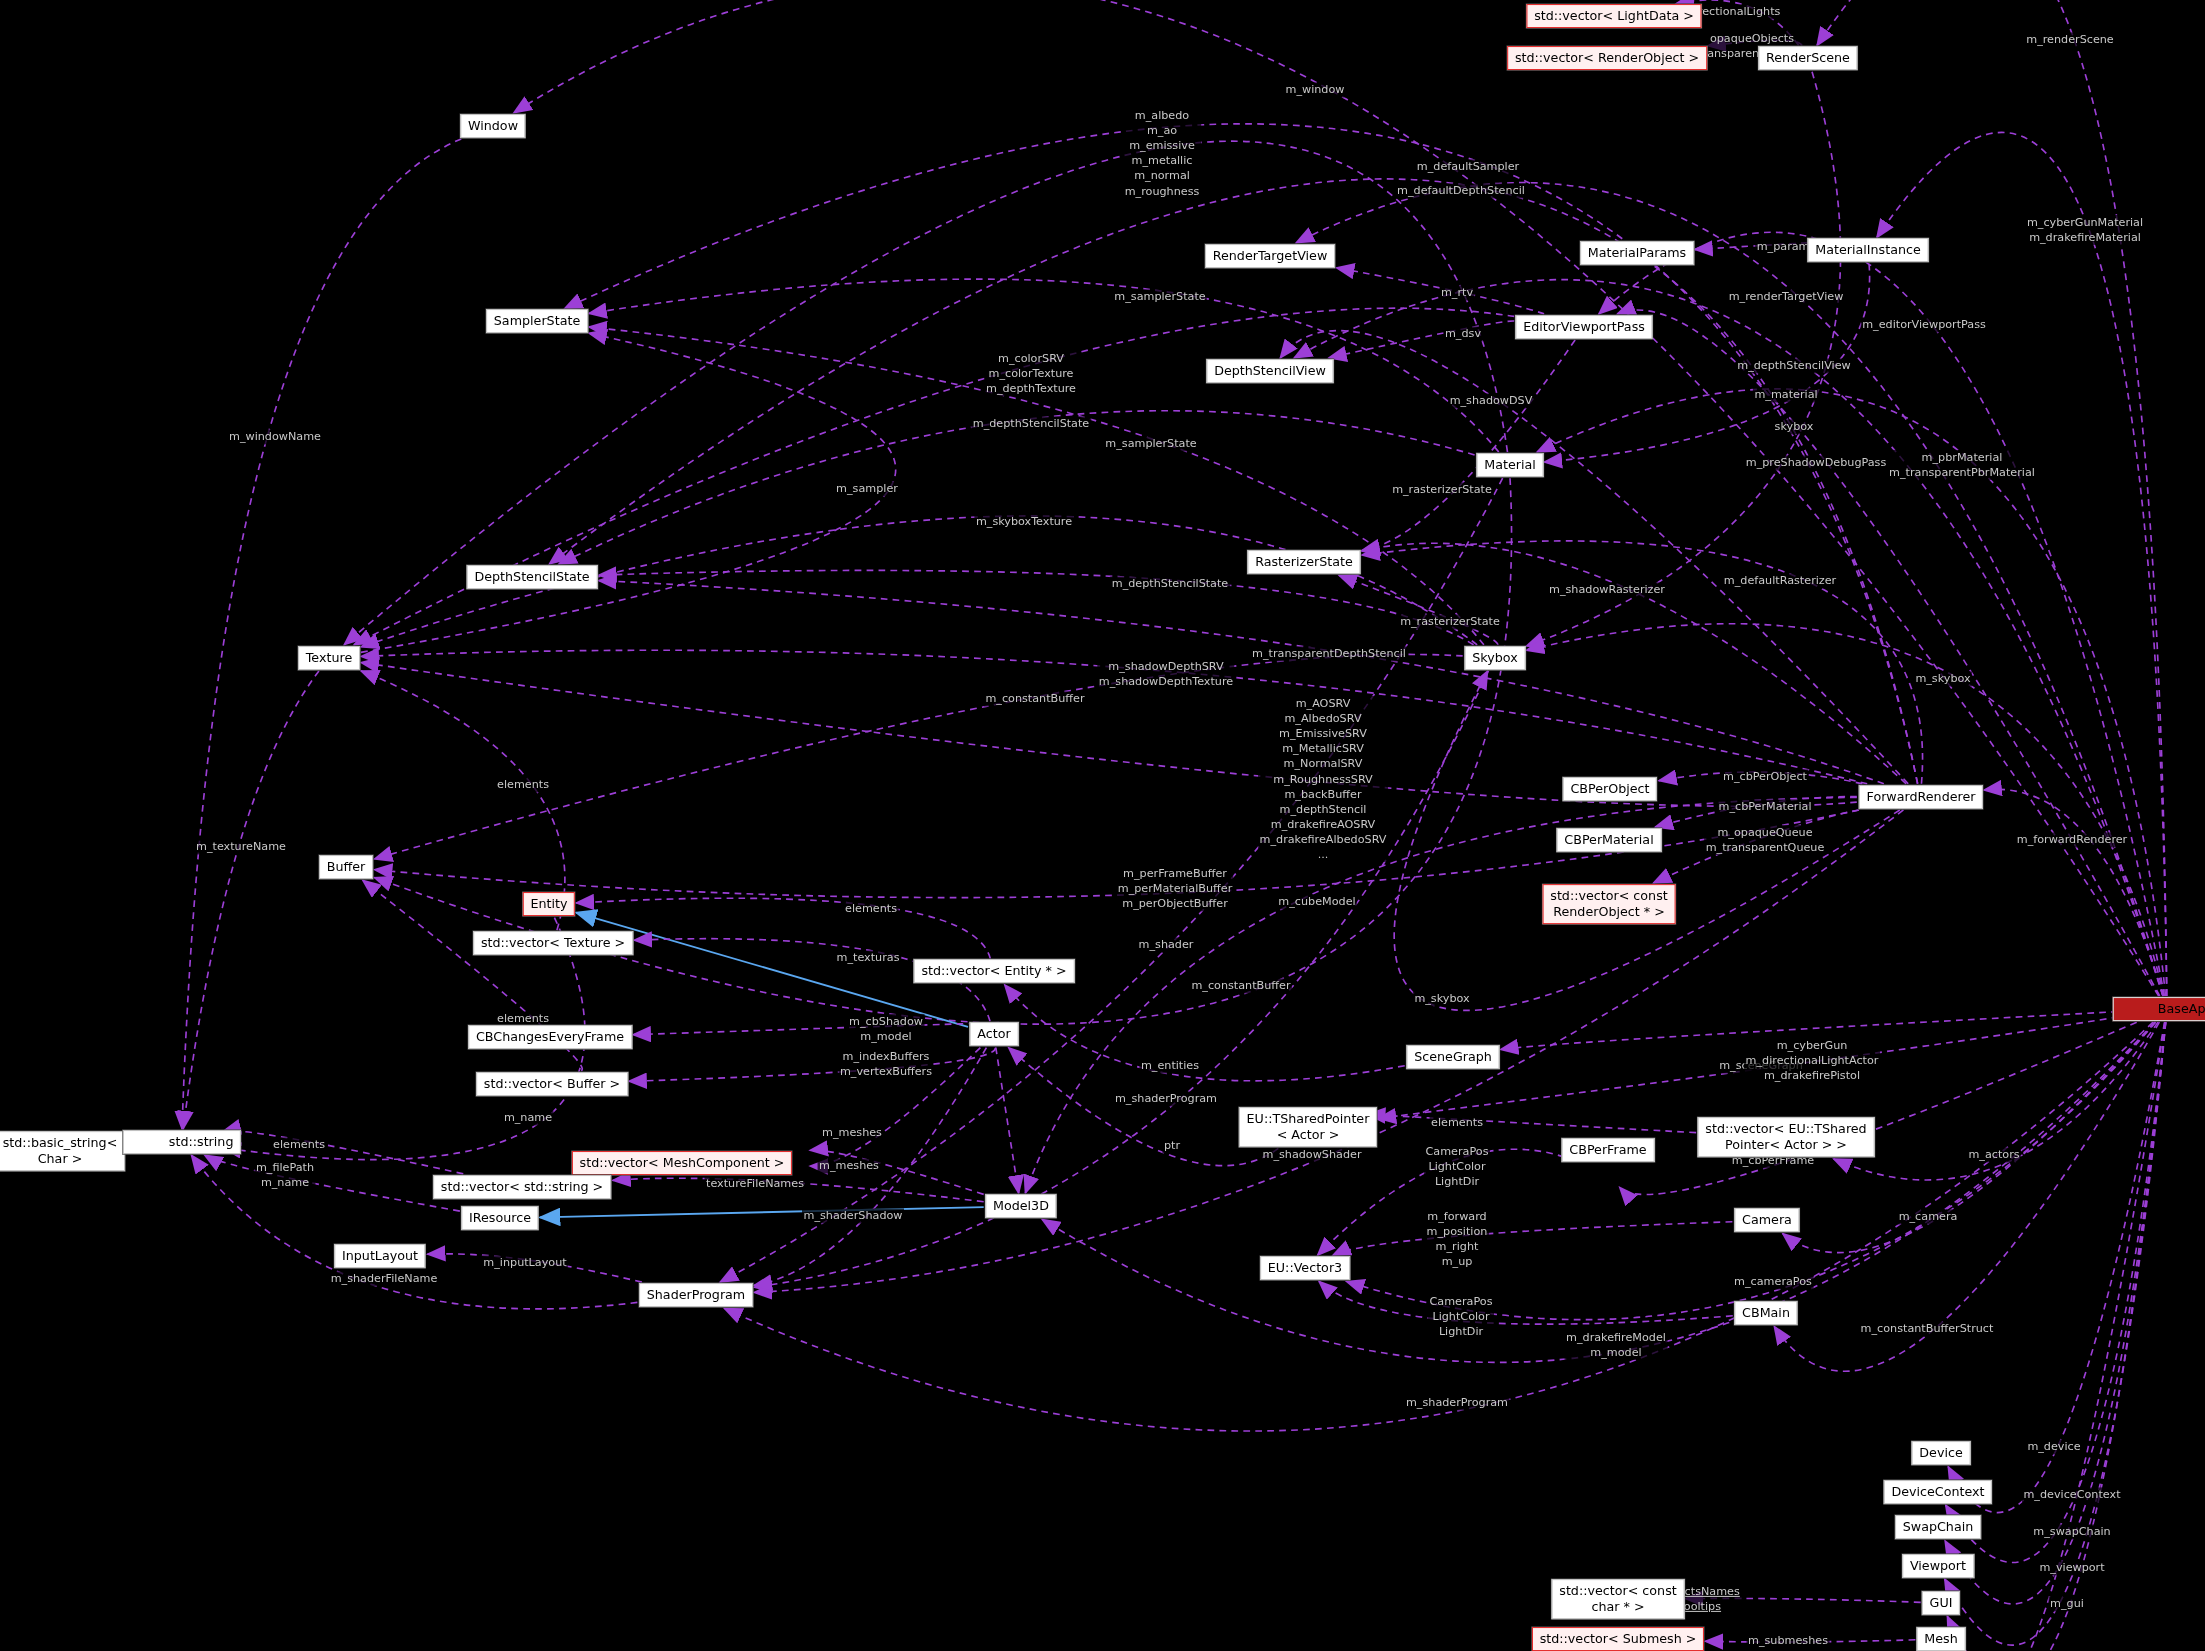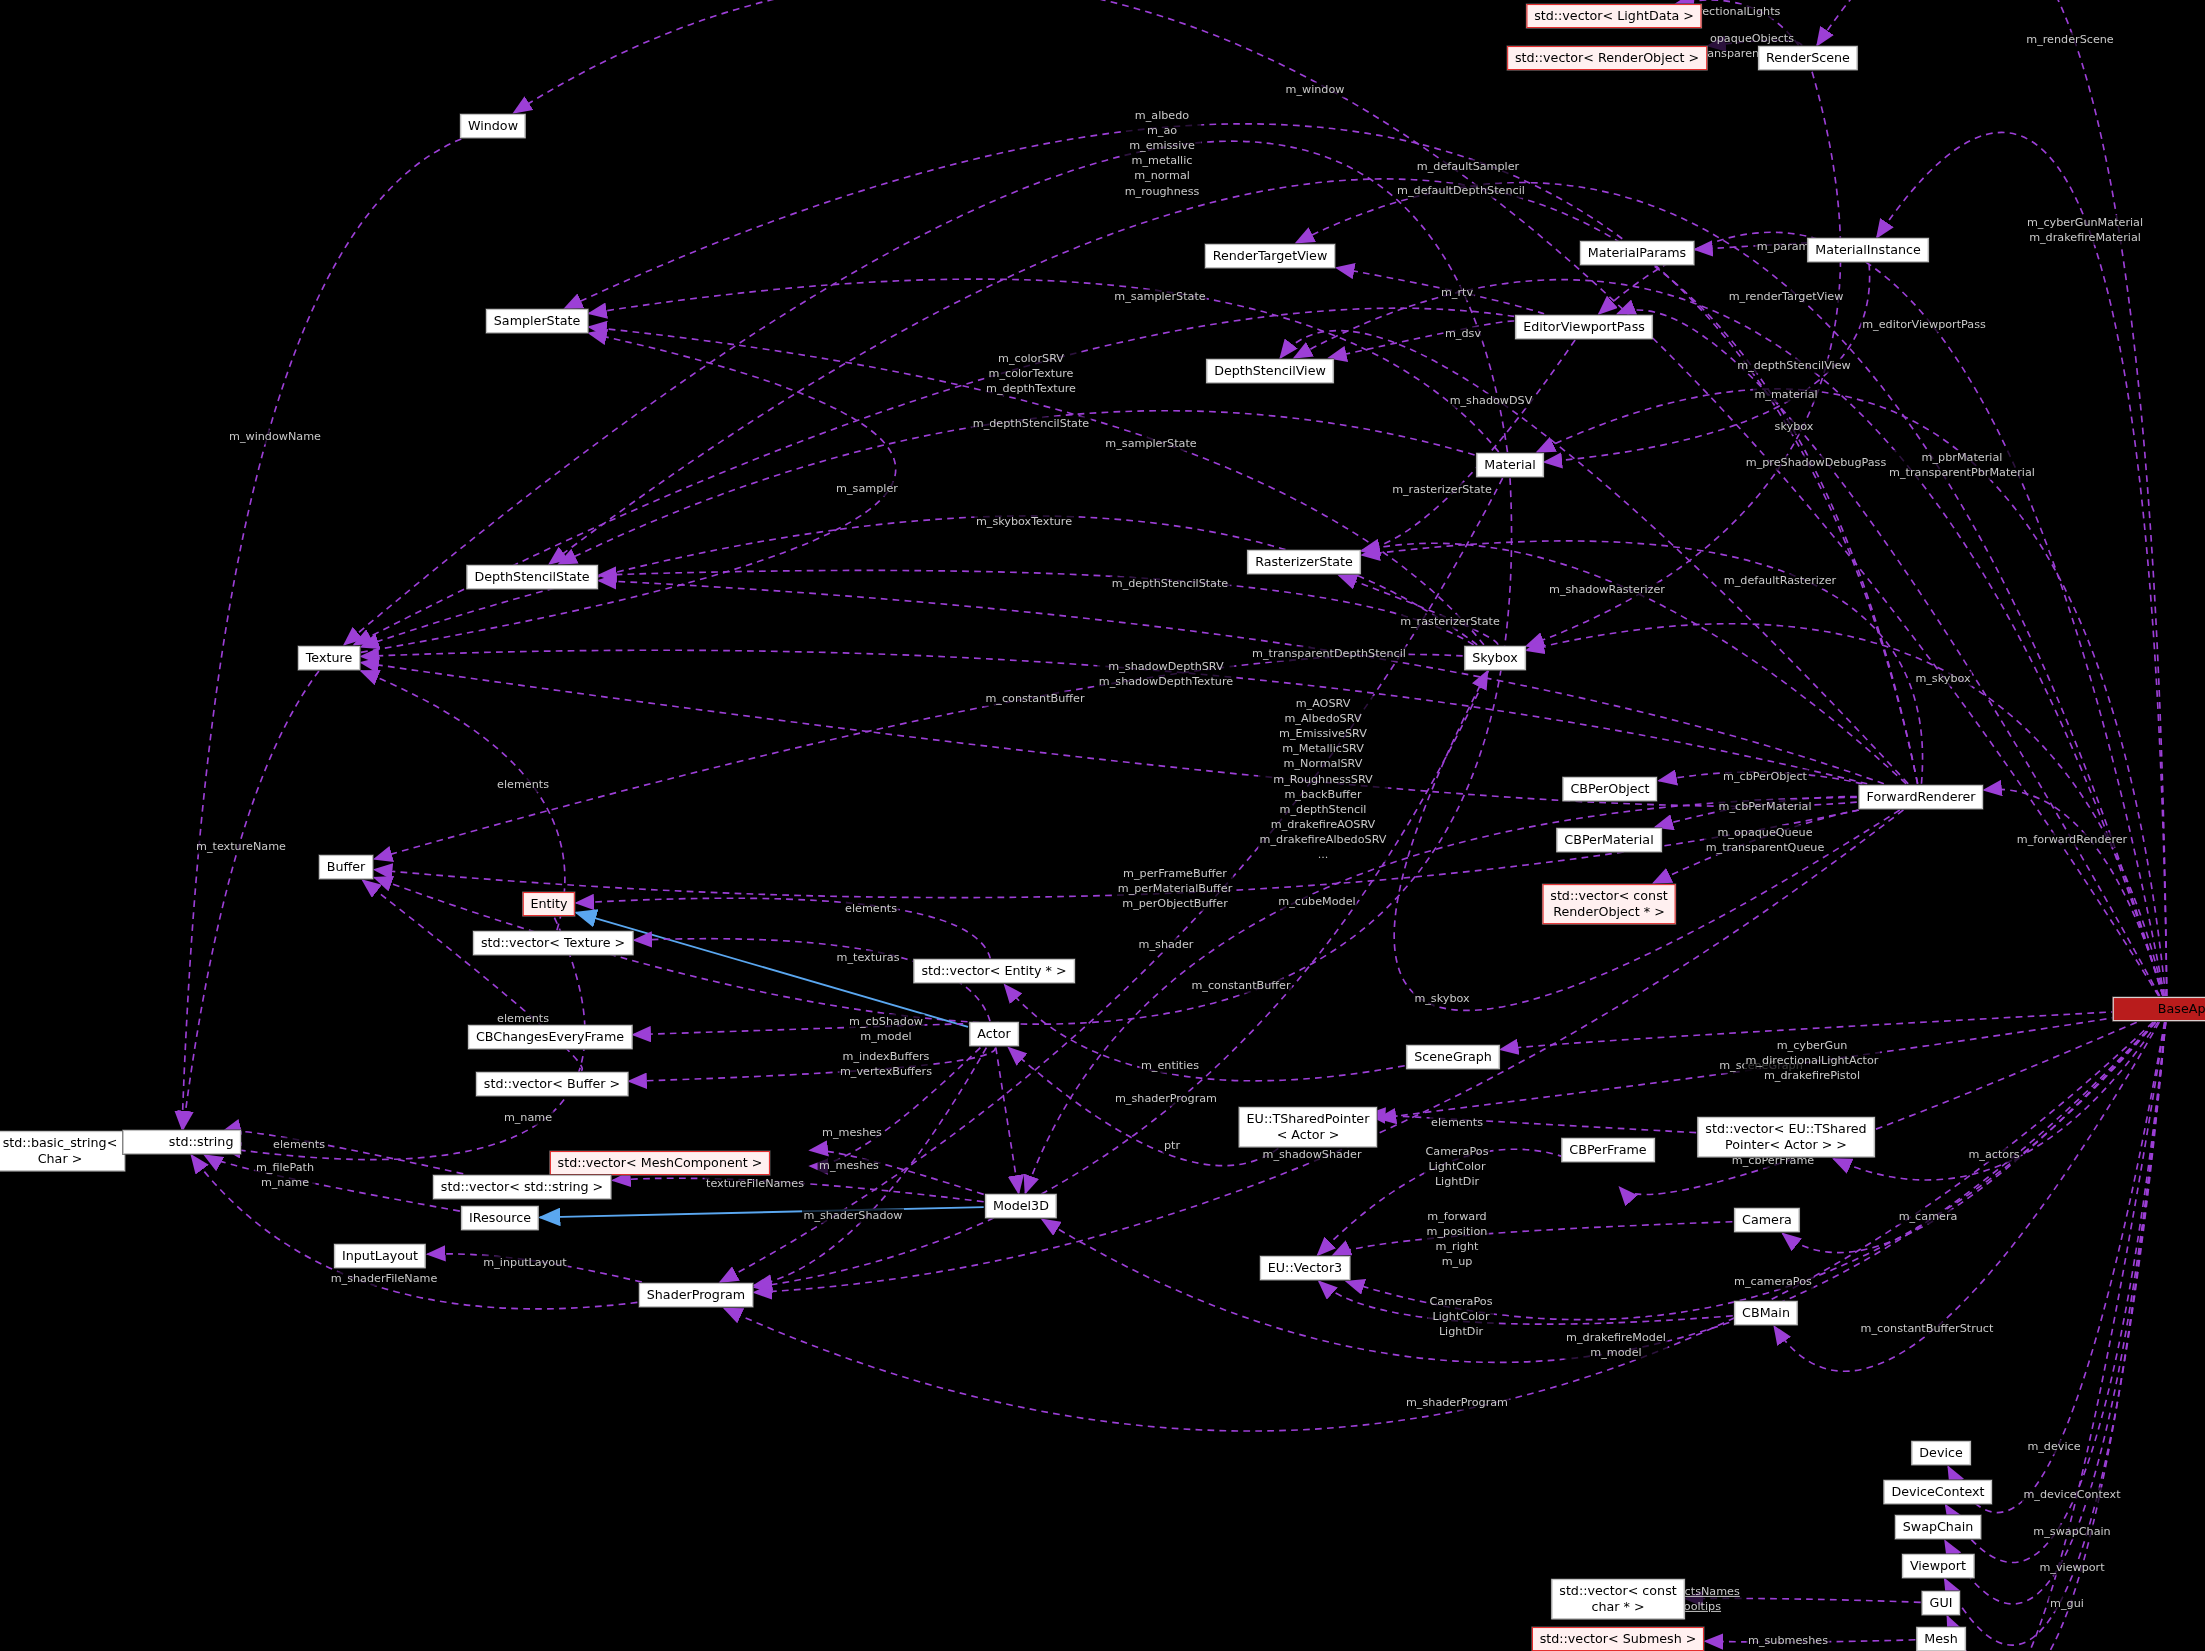--- a/index.html
+++ b/index.html
@@ -169,21 +169,21 @@
     <div class="node plain" style="left: 552px; top: 1084px;">std::vector&lt; Buffer &gt;</div>
     <div class="node plain" style="left: 1453px; top: 1057px;">SceneGraph</div>
     <div class="node highlight" style="left: 2167px; top: 1009px;">BaseApp</div>
     <div class="node plain" style="left: 1308px; top: 1127px;">EU::TSharedPointer
 &lt; Actor &gt;</div>
     <div class="node plain" style="left: 1786px; top: 1137px;">std::vector&lt; EU::TShared
 Pointer&lt; Actor &gt; &gt;</div>
     <div class="node plain" style="left: 60px; top: 1151px;">std::basic_string&lt;
 Char &gt;</div>
     <div class="node plain" style="left: 182px; top: 1142px; padding-left: 45px;">std::string</div>
-    <div class="node red" style="left: 660px; top: 1163px;">std::vector&lt; MeshComponent &gt;</div>
+    <div class="node red" style="left: 682px; top: 1163px;">std::vector&lt; MeshComponent &gt;</div>
     <div class="node plain" style="left: 1608px; top: 1150px;">CBPerFrame</div>
     <div class="node plain" style="left: 522px; top: 1187px;">std::vector&lt; std::string &gt;</div>
     <div class="node plain" style="left: 500px; top: 1218px;">IResource</div>
     <div class="node plain" style="left: 1021px; top: 1206px;">Model3D</div>
     <div class="node plain" style="left: 1767px; top: 1220px;">Camera</div>
     <div class="node plain" style="left: 1305px; top: 1268px;">EU::Vector3</div>
     <div class="node plain" style="left: 380px; top: 1256px;">InputLayout</div>
     <div class="node plain" style="left: 1766px; top: 1313px;">CBMain</div>
     <div class="node plain" style="left: 696px; top: 1295px;">ShaderProgram</div>
     <div class="node plain" style="left: 1941px; top: 1453px;">Device</div>

